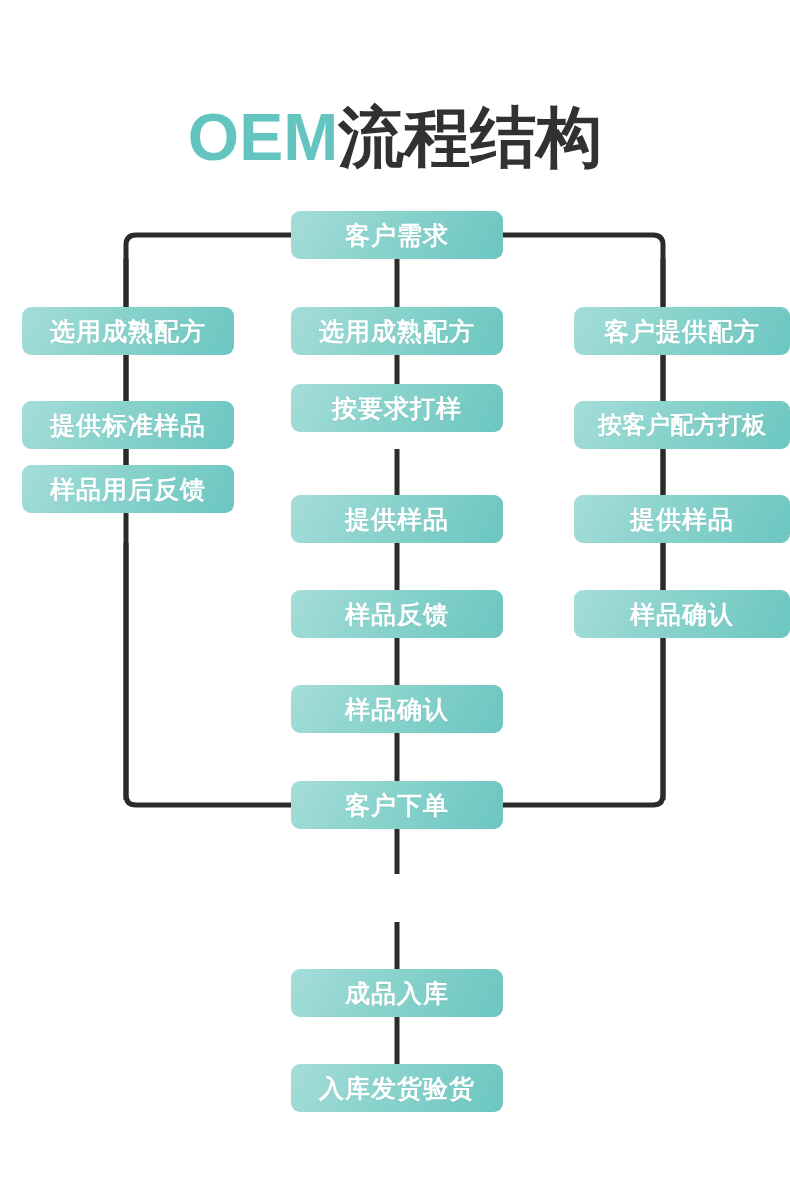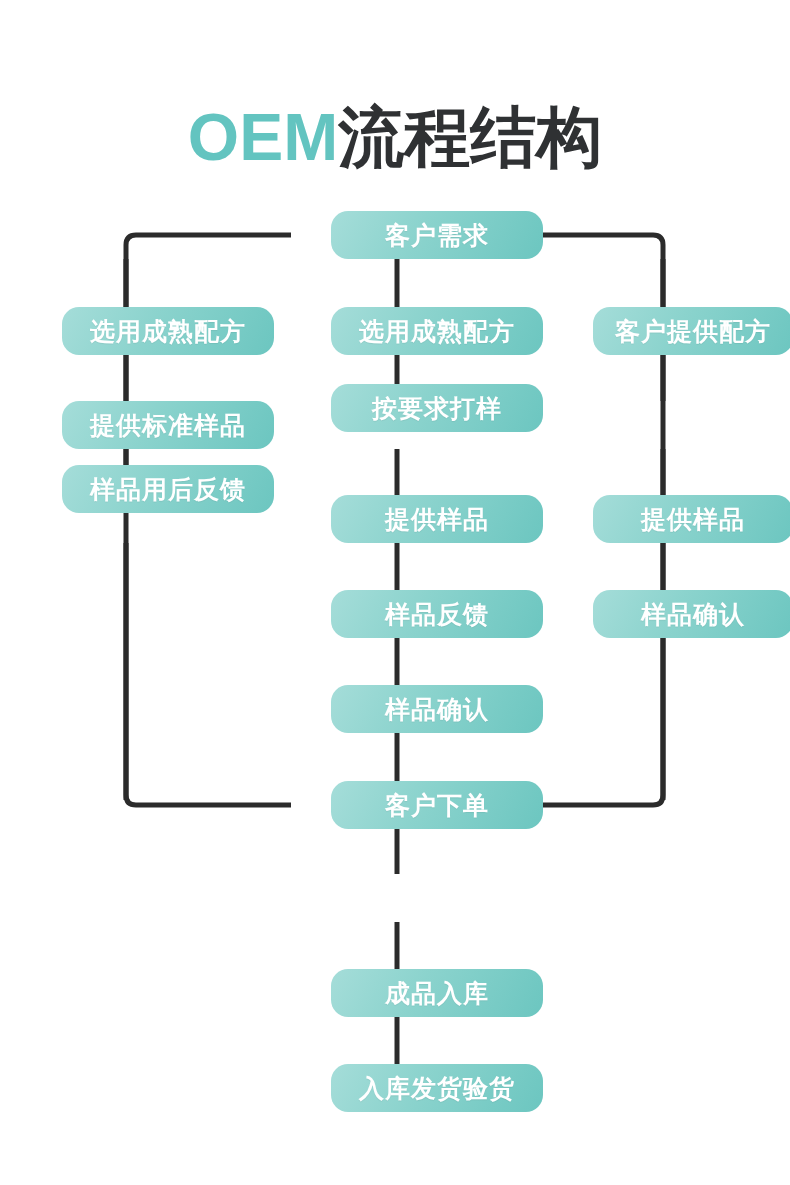--- a/index.html
+++ b/index.html
@@ -43,37 +43,36 @@
     width: 790px;
     height: 1185px;
     pointer-events: none;
   }
 
   
   .node {
     position: absolute;
     box-sizing: border-box;
     height: 48px;
-    border-radius: 17px;
+    border-radius: 9px;
     background: linear-gradient(118deg, #a5ddd9 0%, #8bd3cd 42%, #6cc6c0 100%);
     color: #ffffff;
     display: flex;
     align-items: center;
     justify-content: center;
     font-size: 25px;
     font-weight: 700;
     letter-spacing: 1px;
     text-shadow: 0 1px 1px rgba(0,0,0,0.06);
     z-index: 3;
     user-select: none;
-    margin-left: 40px;
   }
   .node.col-left   { left: 22px;  width: 212px; }
   .node.col-mid    { left: 291px; width: 212px; }
-  .node.col-right  { left: 553px; width: 200px; }
+  .node.col-right  { left: 574px; width: 216px; }
 </style>
 </head>
 <body>
 
 <div id="page">
 
   <div id="title">
     <span class="tl-accent">OEM</span><span class="tl-main">流程结构</span>
   </div>
 
@@ -113,20 +112,21 @@
   <div class="node col-left" style="top:401px">提供标准样品</div>
   <div class="node col-left" style="top:465px">样品用后反馈</div>
 
   <div class="node col-mid" style="top:307px">选用成熟配方</div>
   <div class="node col-mid" style="top:384px">按要求打样</div>
   <div class="node col-mid" style="top:495px">提供样品</div>
   <div class="node col-mid" style="top:590px">样品反馈</div>
   <div class="node col-mid" style="top:685px">样品确认</div>
 
   <div class="node col-right" style="top:307px">客户提供配方</div>
+  <div class="node col-right" style="top:401px; font-size:24px; letter-spacing:0px;">按客户配方打板</div>
   <div class="node col-right" style="top:495px">提供样品</div>
   <div class="node col-right" style="top:590px">样品确认</div>
 
   <div class="node col-mid" style="top:781px">客户下单</div>
 
   <div class="node col-mid" style="top:969px">成品入库</div>
   <div class="node col-mid" style="top:1064px">入库发货验货</div>
 
 </div>
 

